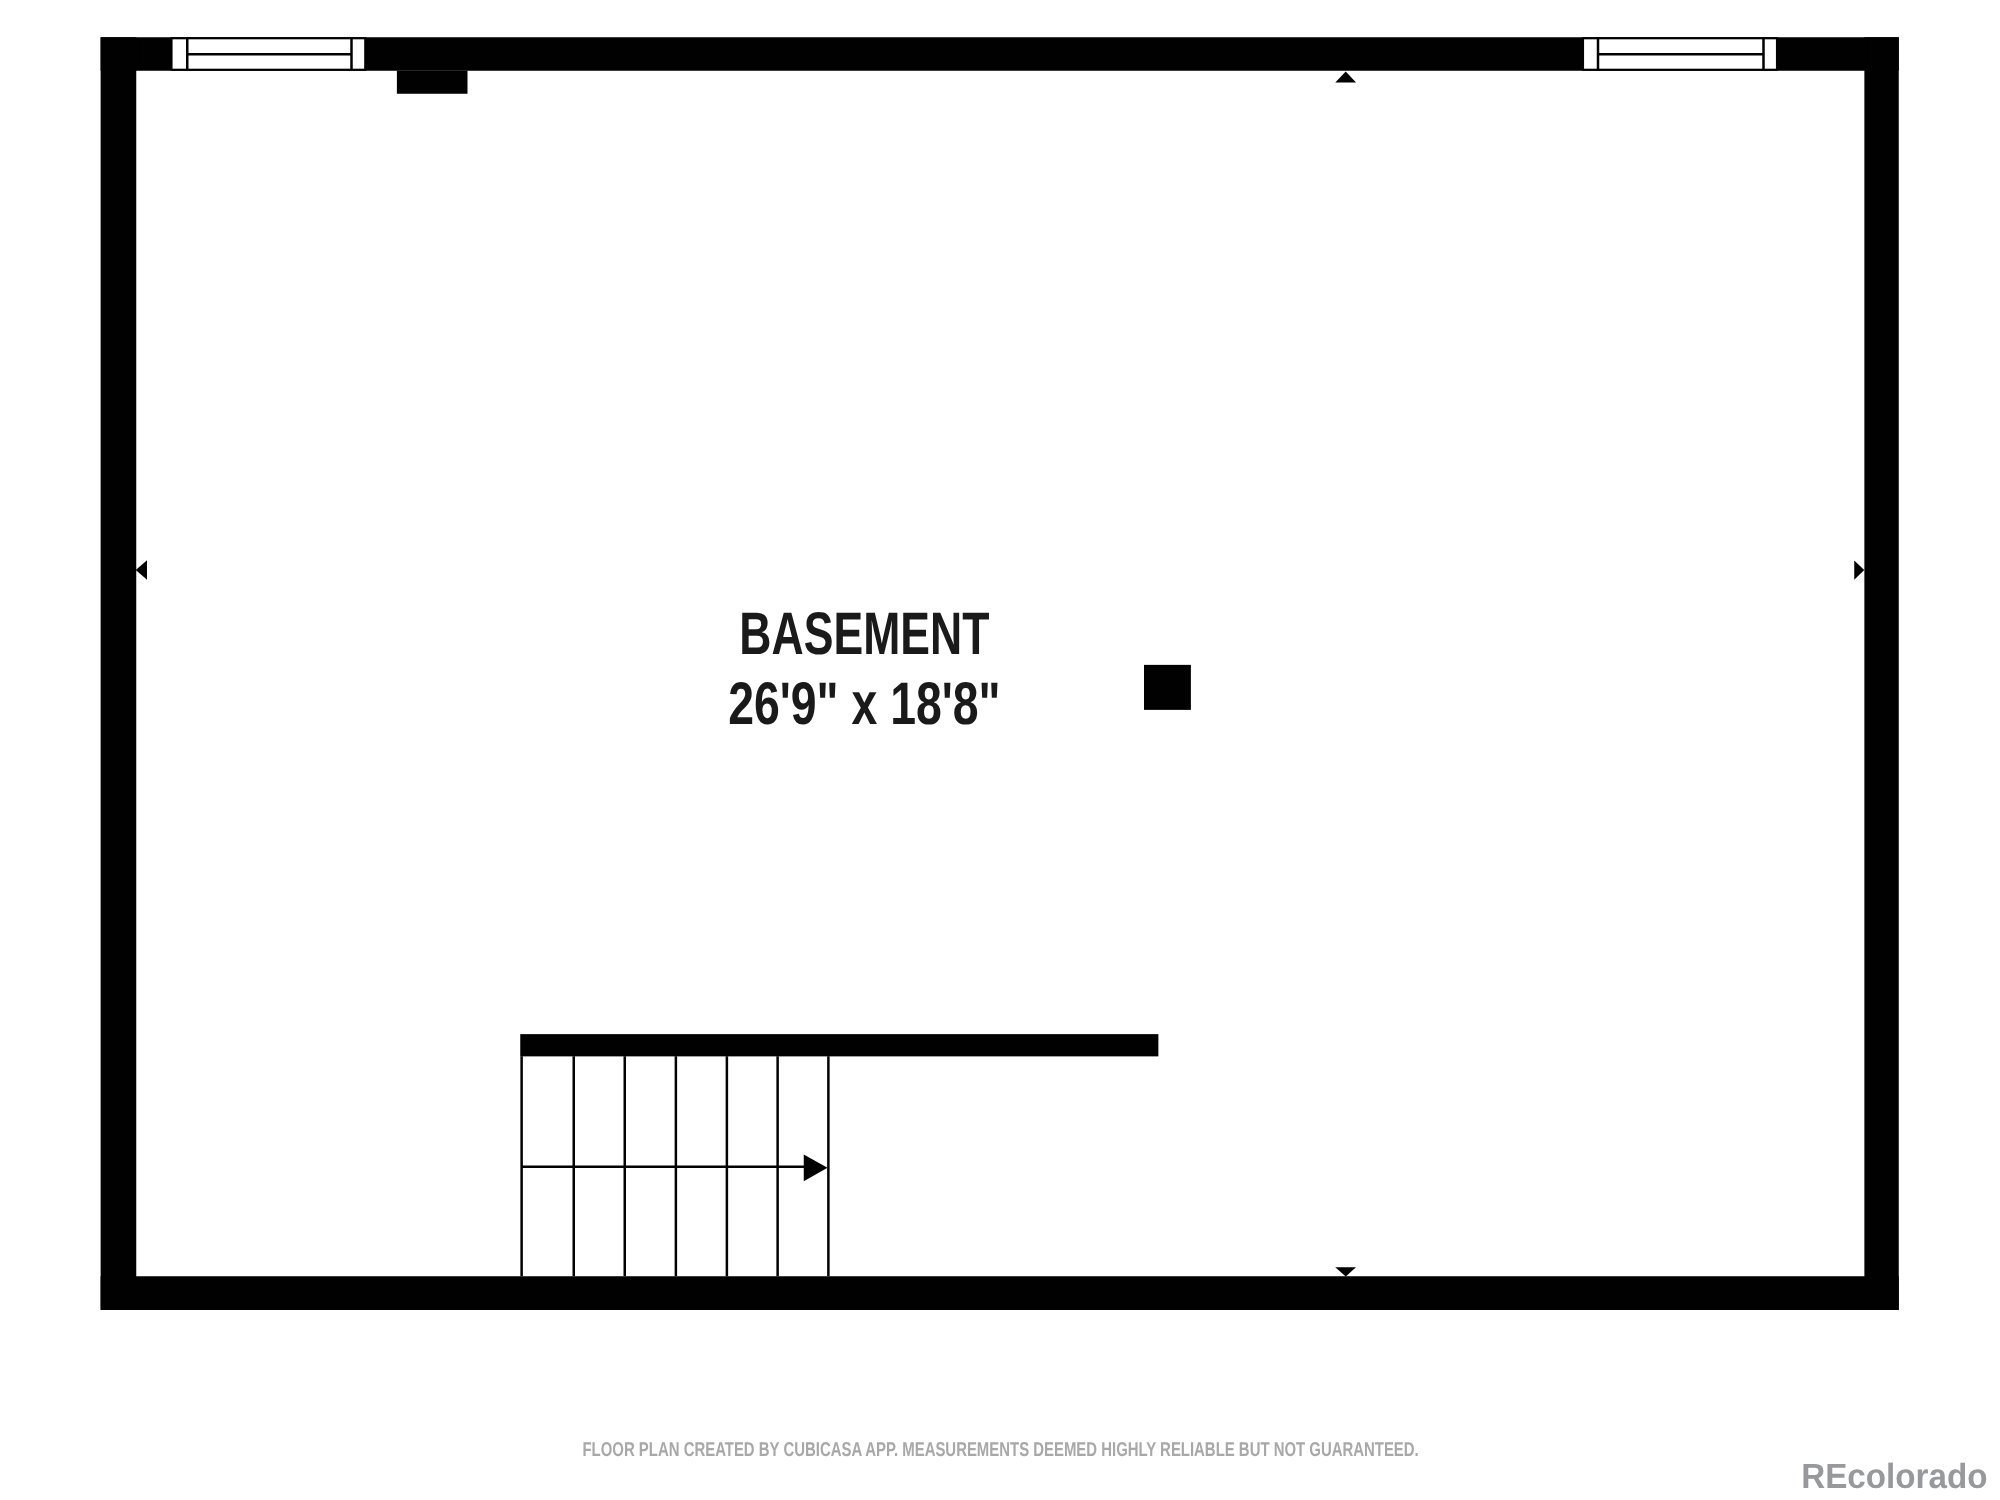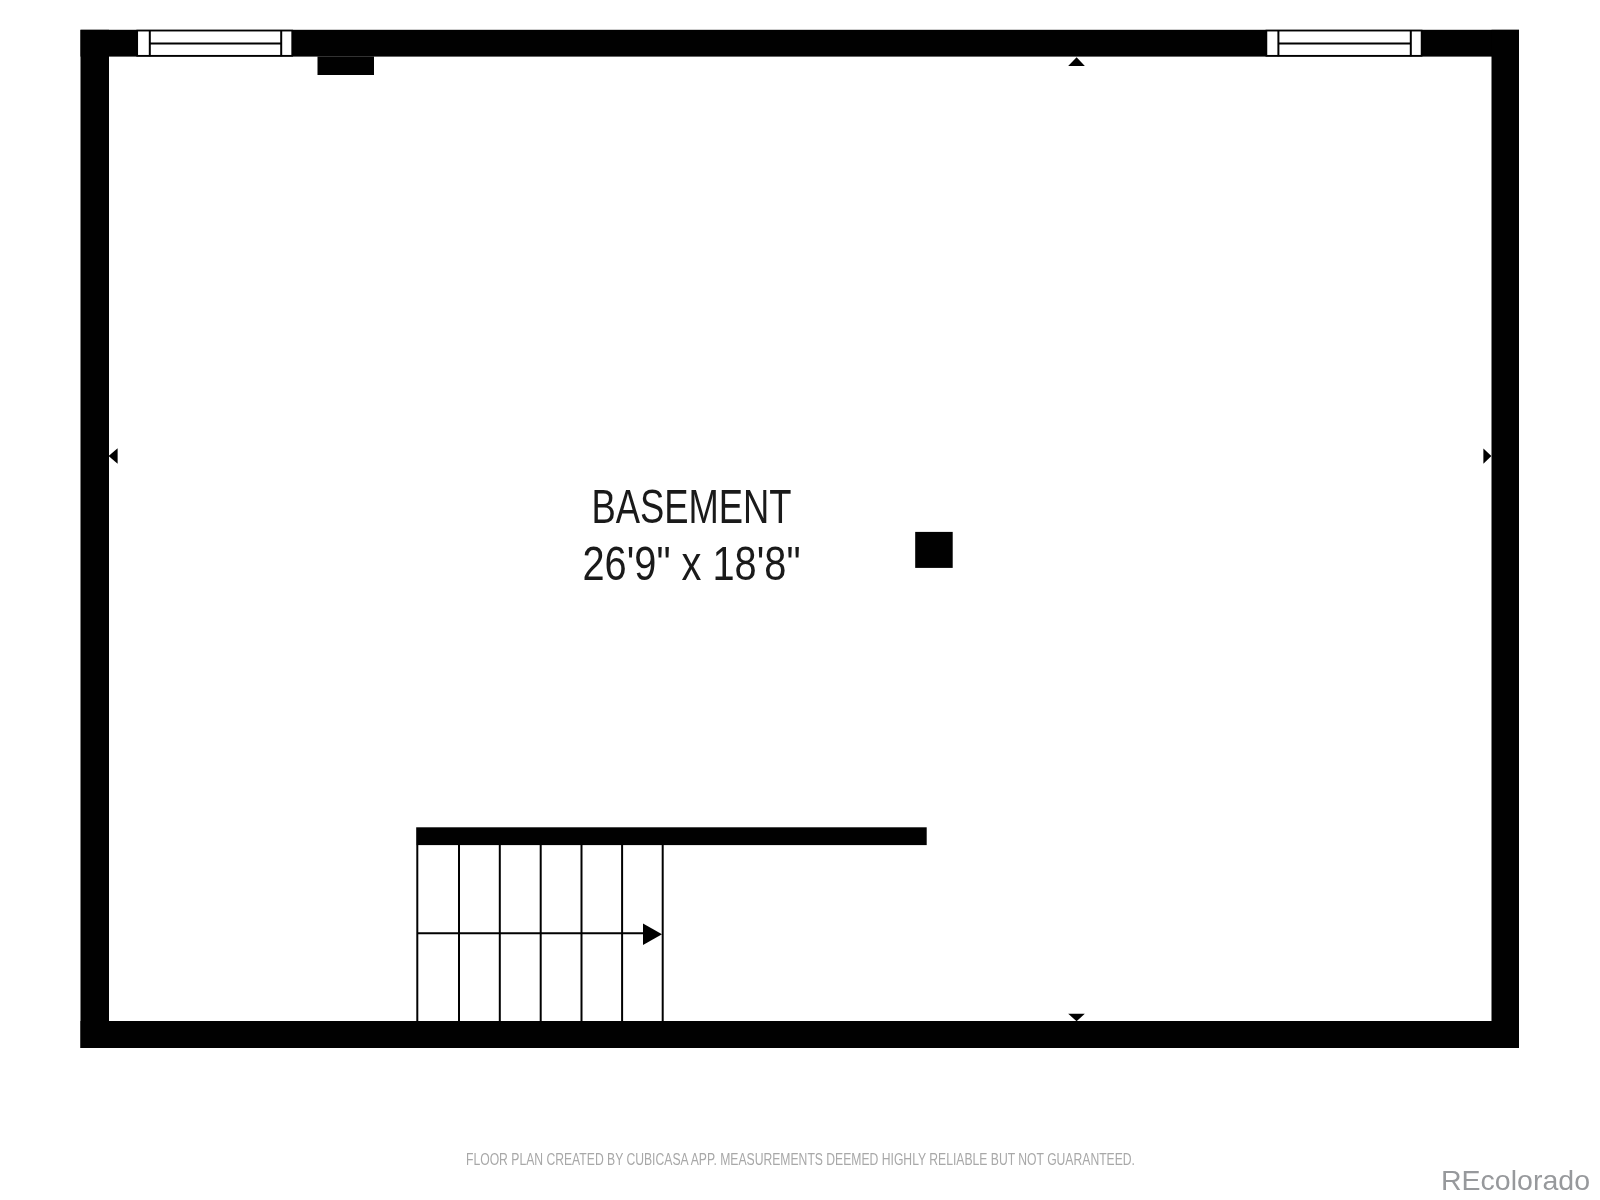--- a/index.html
+++ b/index.html
@@ -1,17 +1,17 @@
 <!DOCTYPE html>
 <html><head>
 <meta charset="utf-8">
 <style>
   html,body{margin:0;padding:0;background:#ffffff;}
   .page{position:relative;width:1600px;height:1200px;background:#ffffff;overflow:hidden;
-        font-family:"Liberation Sans", sans-serif;}
+        font-family:"Liberation Sans", sans-serif;font-weight:bold;}
   svg{position:absolute;left:0;top:0;}
 </style>
 </head>
 <body>
 <div class="page">
 <svg width="1600" height="1200" viewBox="0 0 1600 1200">
 
   <rect x="109" y="56.5" width="1382" height="964.5" fill="#ffffff"></rect>
 
   <rect x="80.5" y="29.8" width="1438.5" height="26.8" fill="#010101"></rect>

